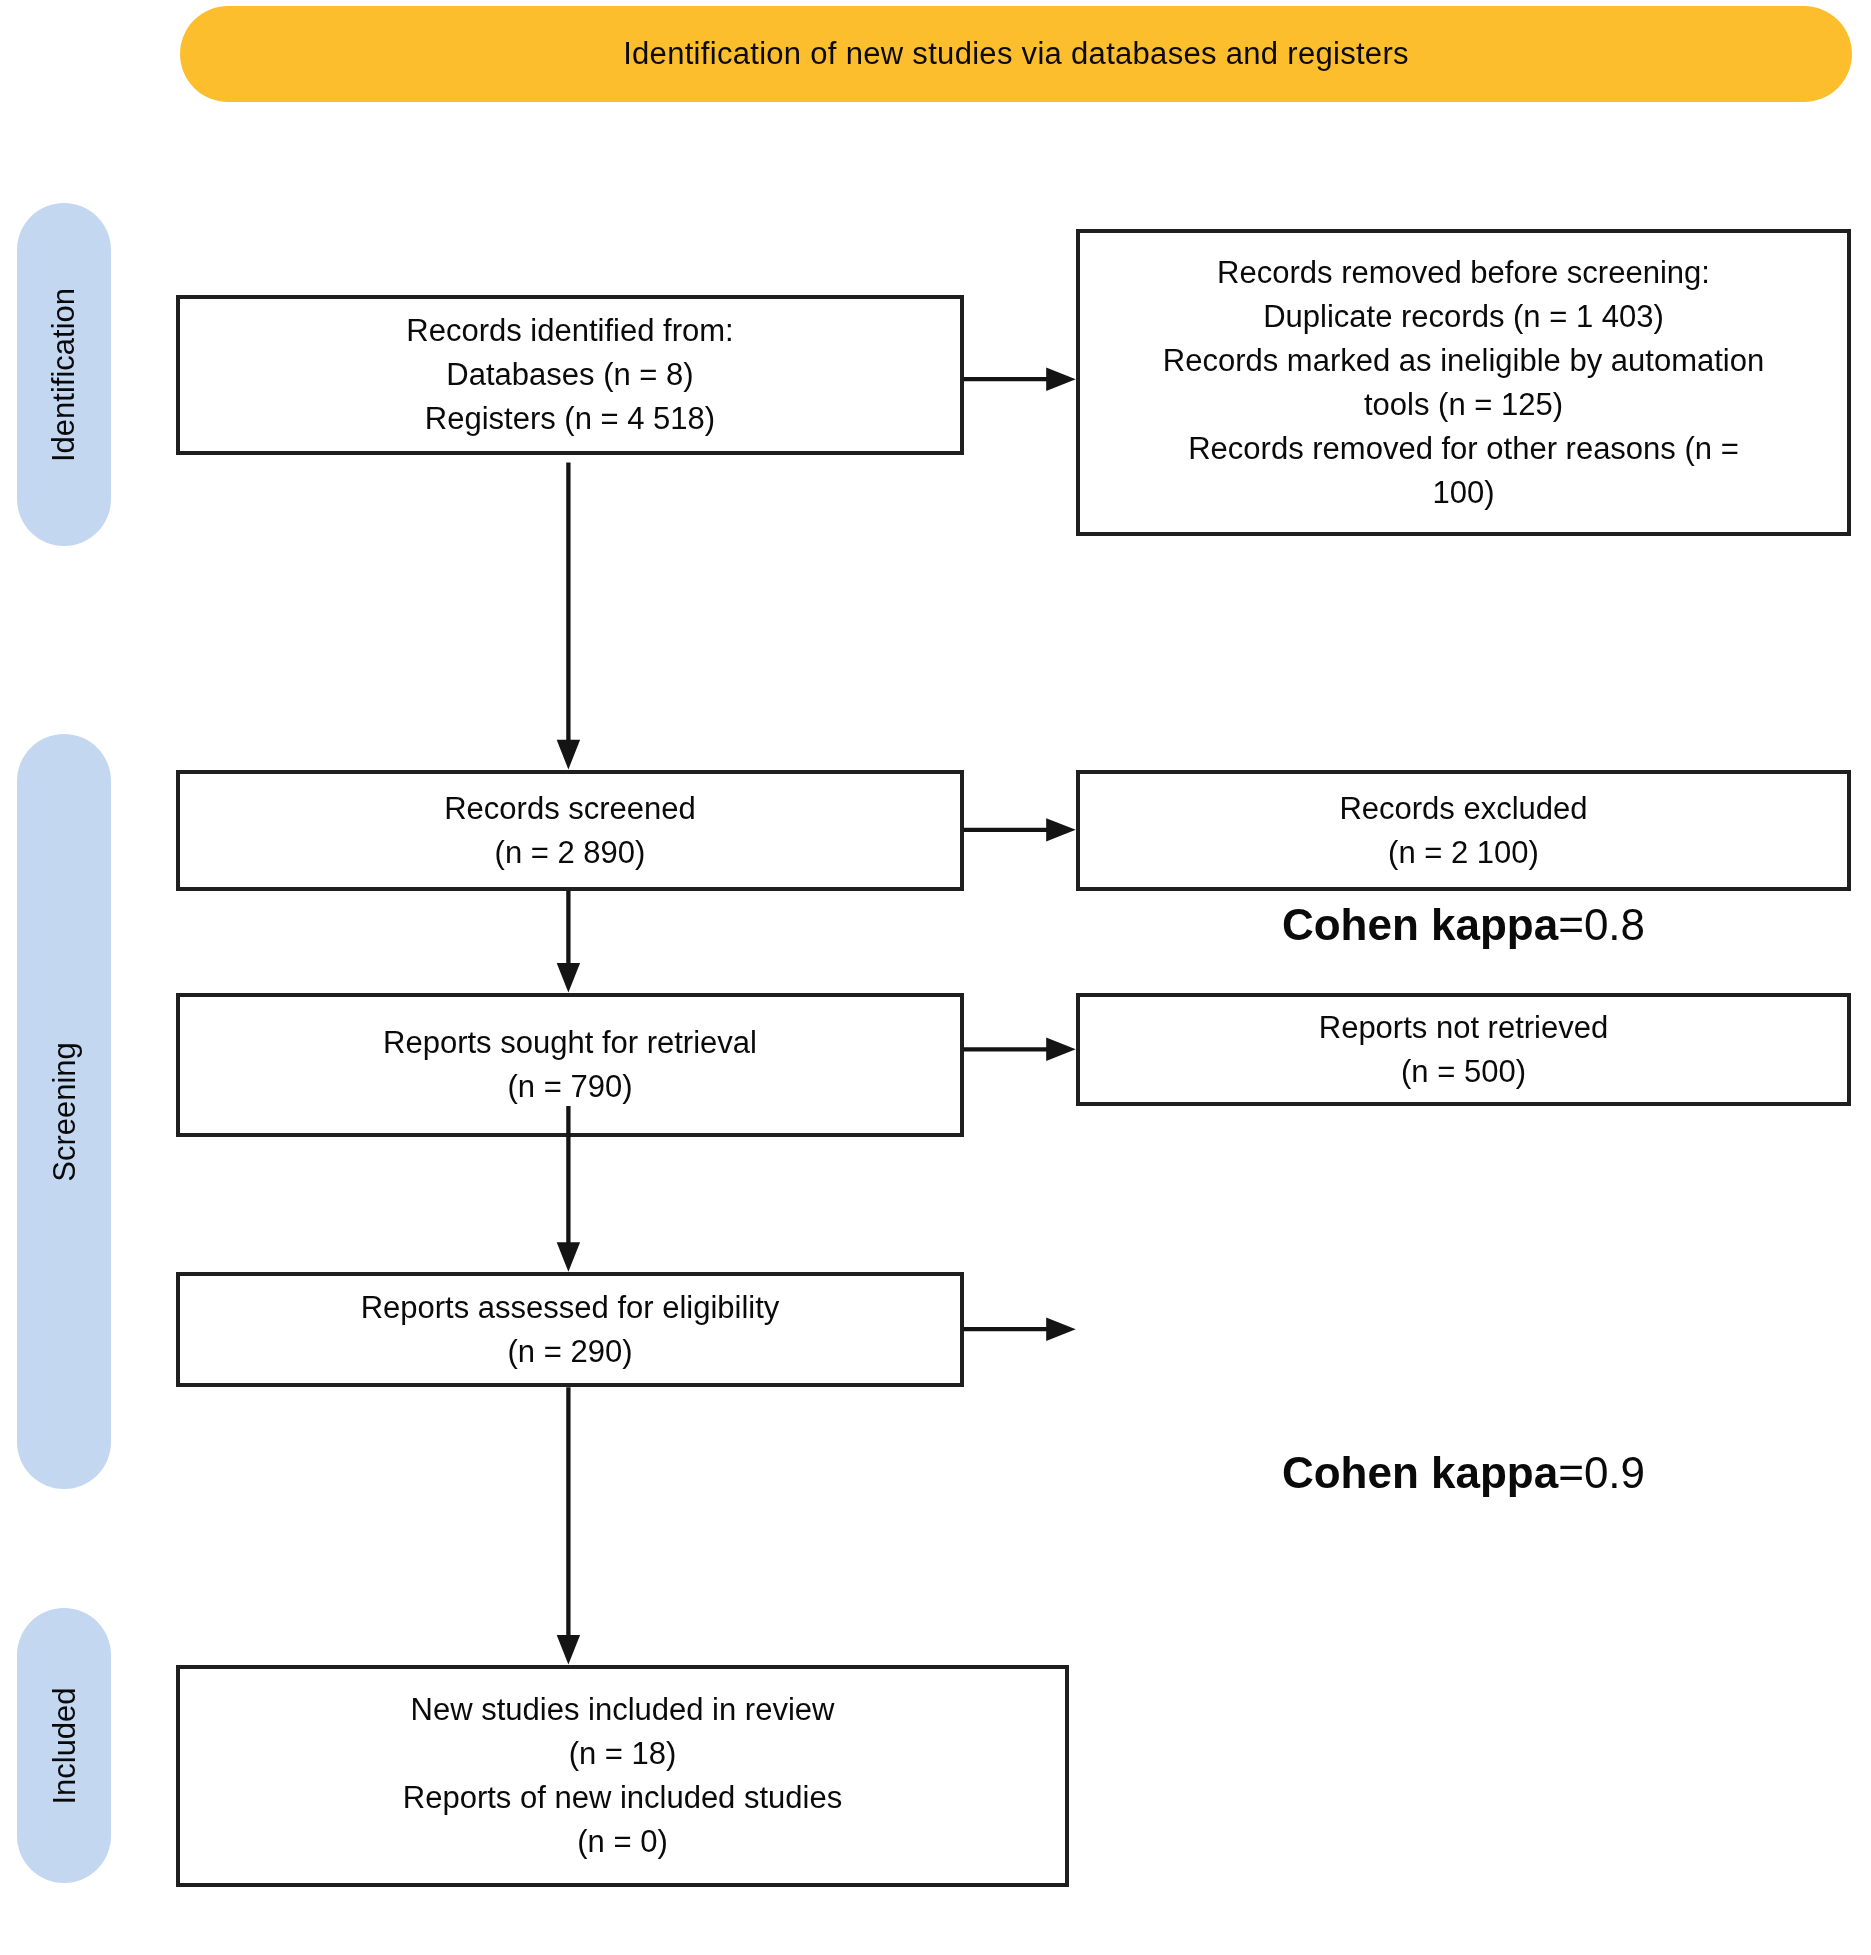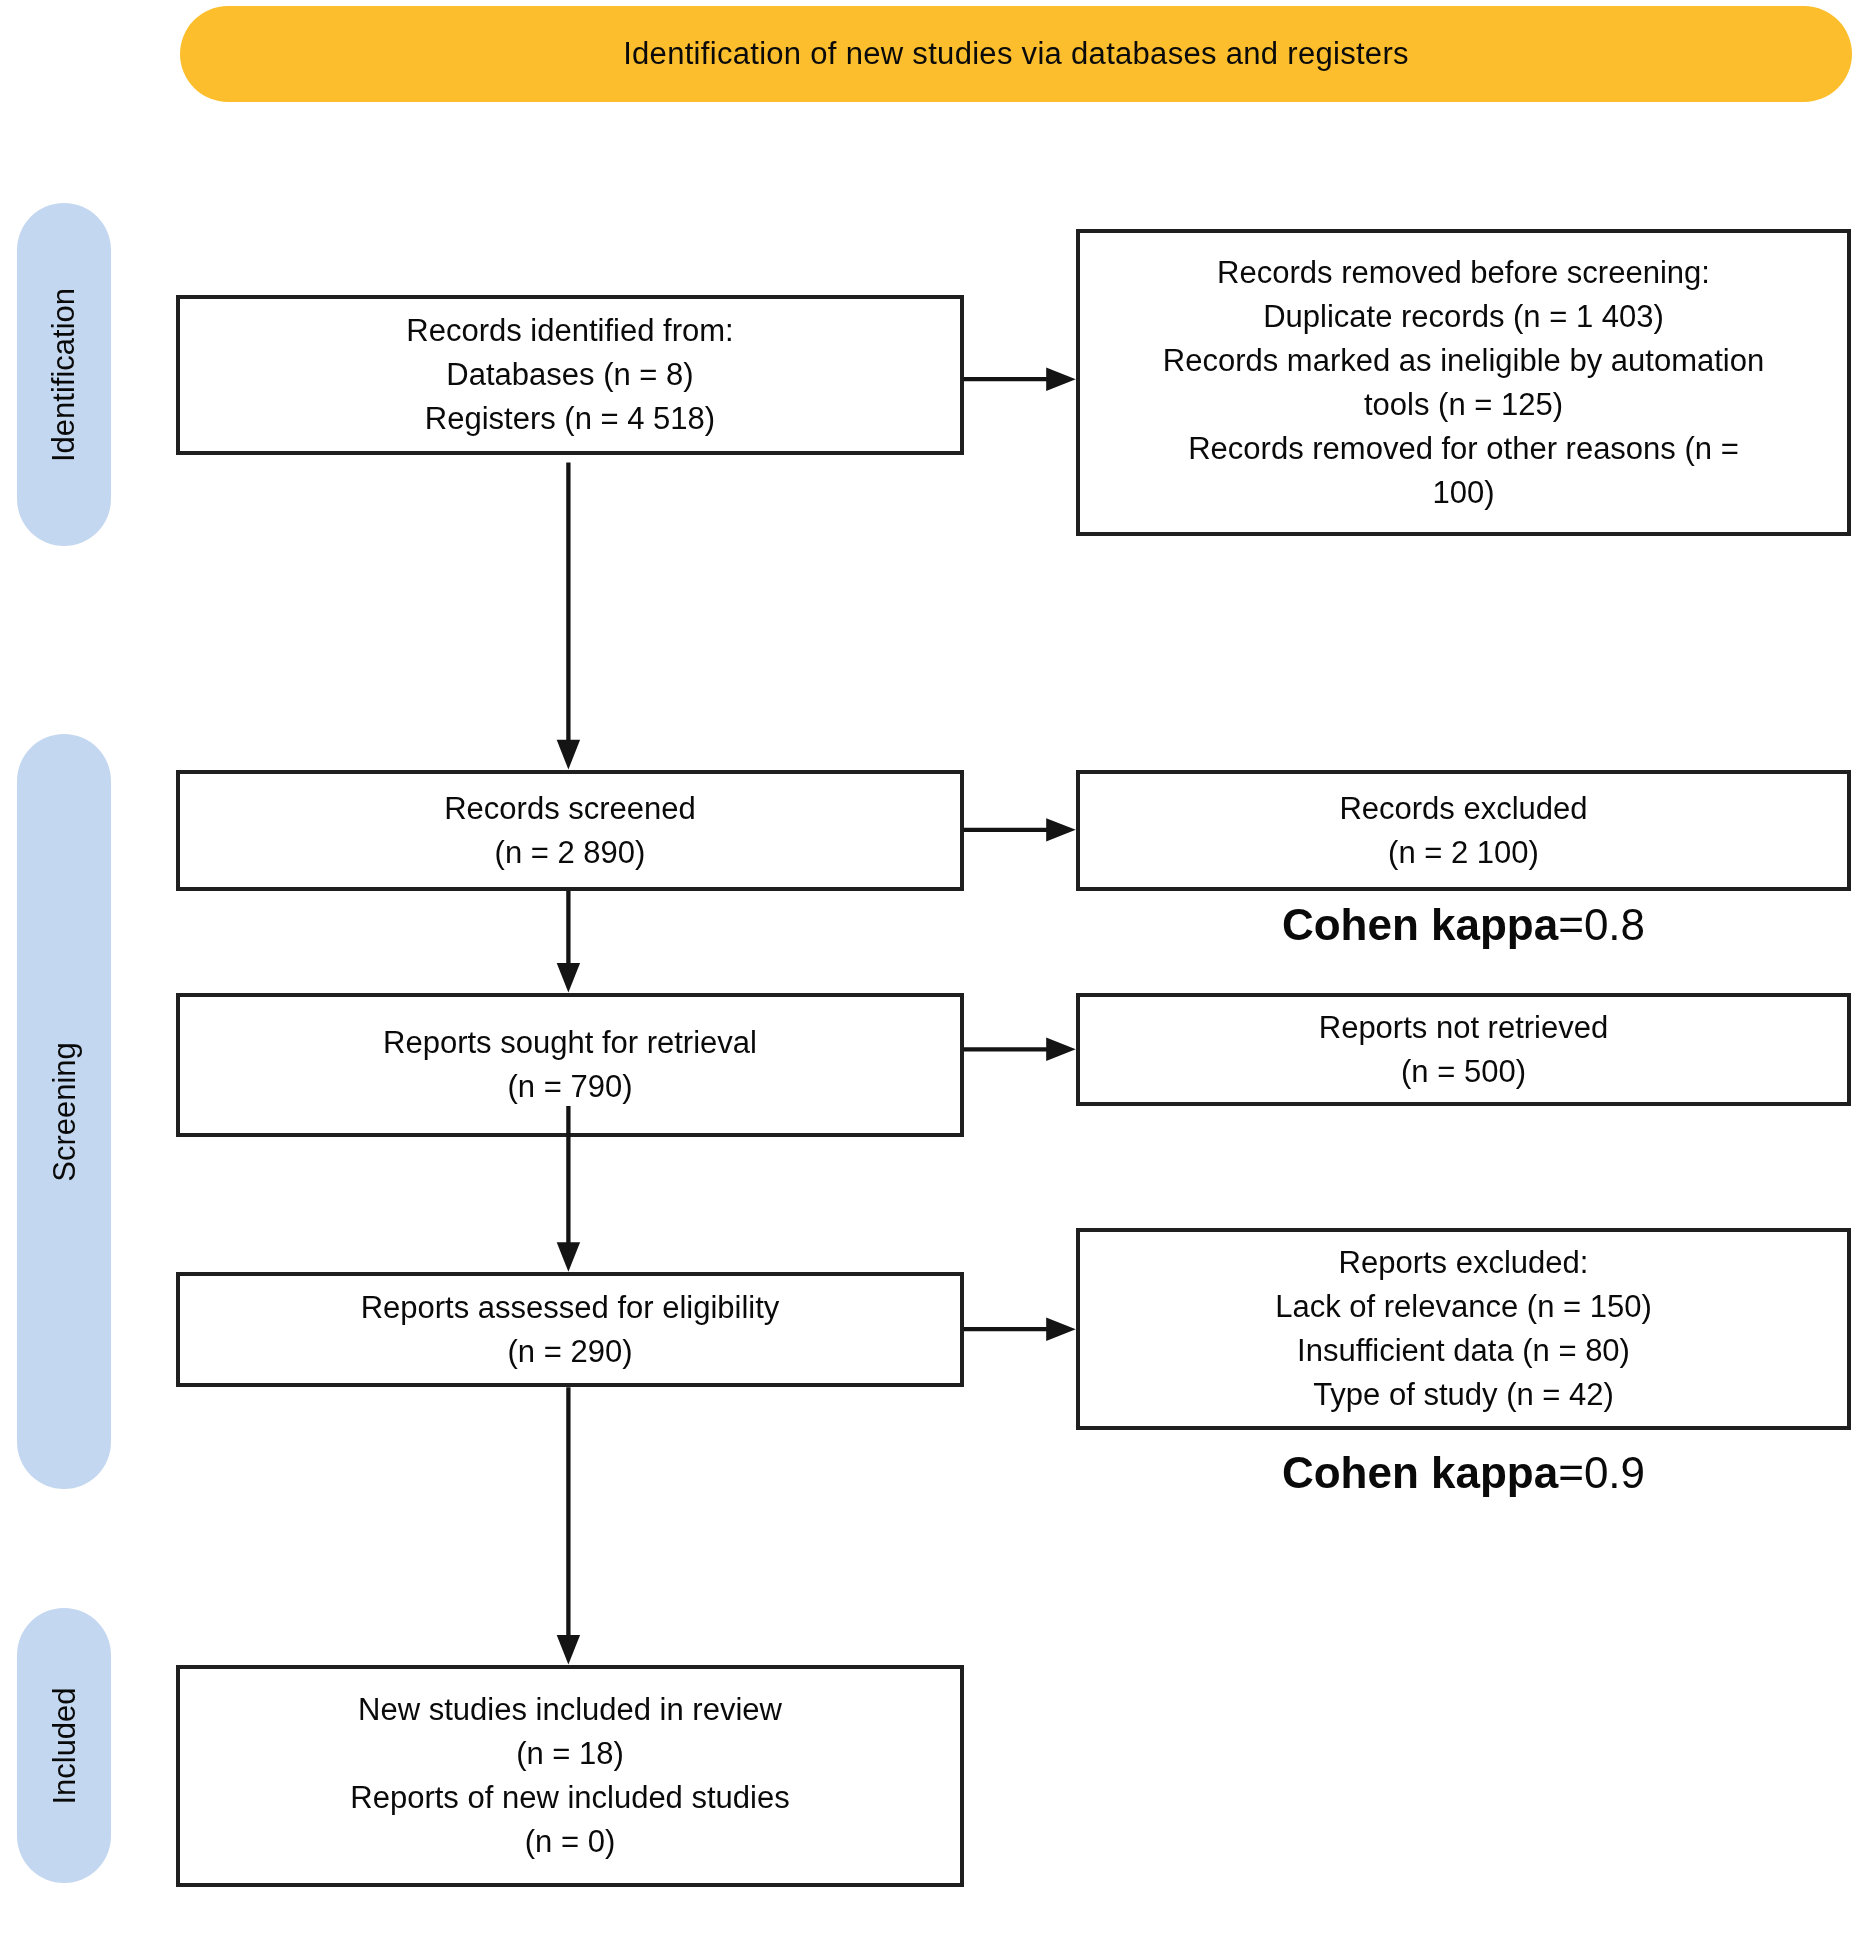--- a/index.html
+++ b/index.html
@@ -103,21 +103,21 @@
 (n = 2 890)</div>
   </div>
   <div class="flow-box" style="left:176px; top:993px; width:788px; height:144px;">
     <div class="box-text">Reports sought for retrieval
 (n = 790)</div>
   </div>
   <div class="flow-box" style="left:176px; top:1272px; width:788px; height:115px;">
     <div class="box-text">Reports assessed for eligibility
 (n = 290)</div>
   </div>
-  <div class="flow-box" style="left:176px; top:1665px; width:788px; height:222px;">
+  <div class="flow-box" style="left:176px; top:1665px; width:893px; height:222px;">
     <div class="box-text">New studies included in review
 (n = 18)
 Reports of new included studies
 (n = 0)</div>
   </div>
 
   <div class="flow-box" style="left:1076px; top:229px; width:775px; height:307px;align-items:center;">
     <div class="box-text">Records removed before screening:
 Duplicate records (n = 1 403)
 Records marked as ineligible by automation
@@ -125,26 +125,20 @@
 Records removed for other reasons (n =
 100)</div>
   </div>
   <div class="flow-box" style="left:1076px; top:770px; width:775px; height:121px;">
     <div class="box-text">Records excluded
 (n = 2 100)</div>
   </div>
   <div class="flow-box" style="left:1076px; top:993px; width:775px; height:113px;">
     <div class="box-text">Reports not retrieved
 (n = 500)</div>
-  </div>
-  <div class="flow-box" style="left:1076px; top:1228px; width:775px; height:202px;">
-    <div class="box-text">Reports excluded:
-Lack of relevance (n = 150)
-Insufficient data (n = 80)
-Type of study (n = 42)</div>
   </div>
 
   <div class="kappa" style="top:900px;">
     <span class="k-bold">Cohen kappa</span><span>=0.8</span>
   </div>
   <div class="kappa" style="top:1448px;">
     <span class="k-bold">Cohen kappa</span><span>=0.9</span>
   </div>
 
   <svg id="arrows" width="1871" height="1955" viewBox="0 0 3035 3171" xmlns="http://www.w3.org/2000/svg">

